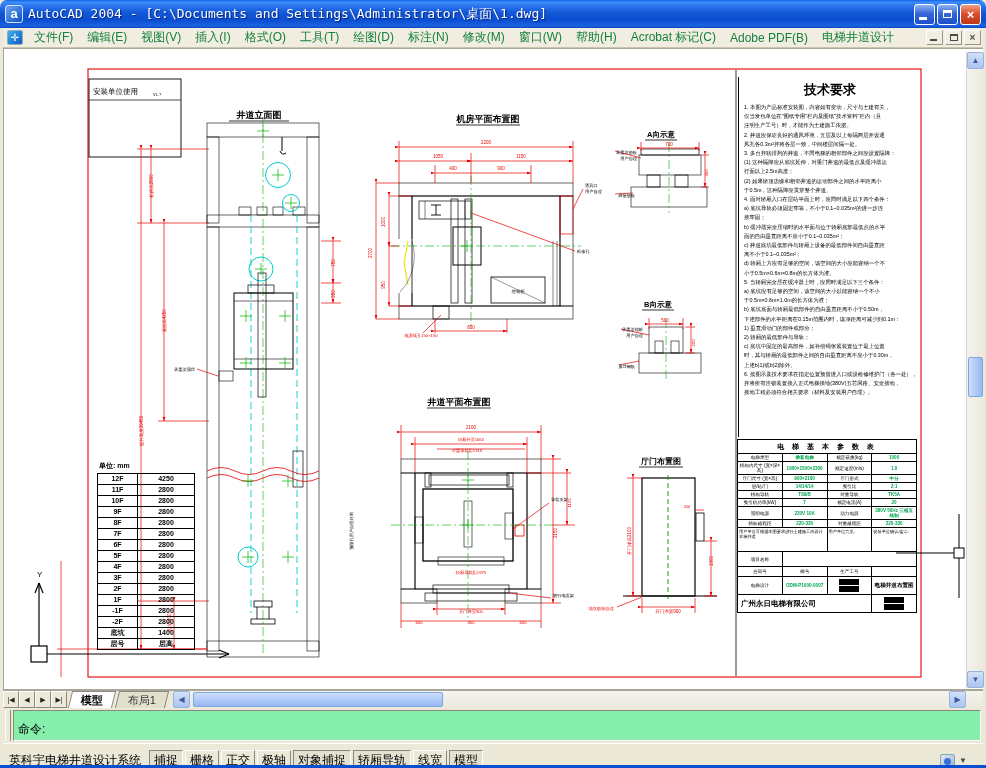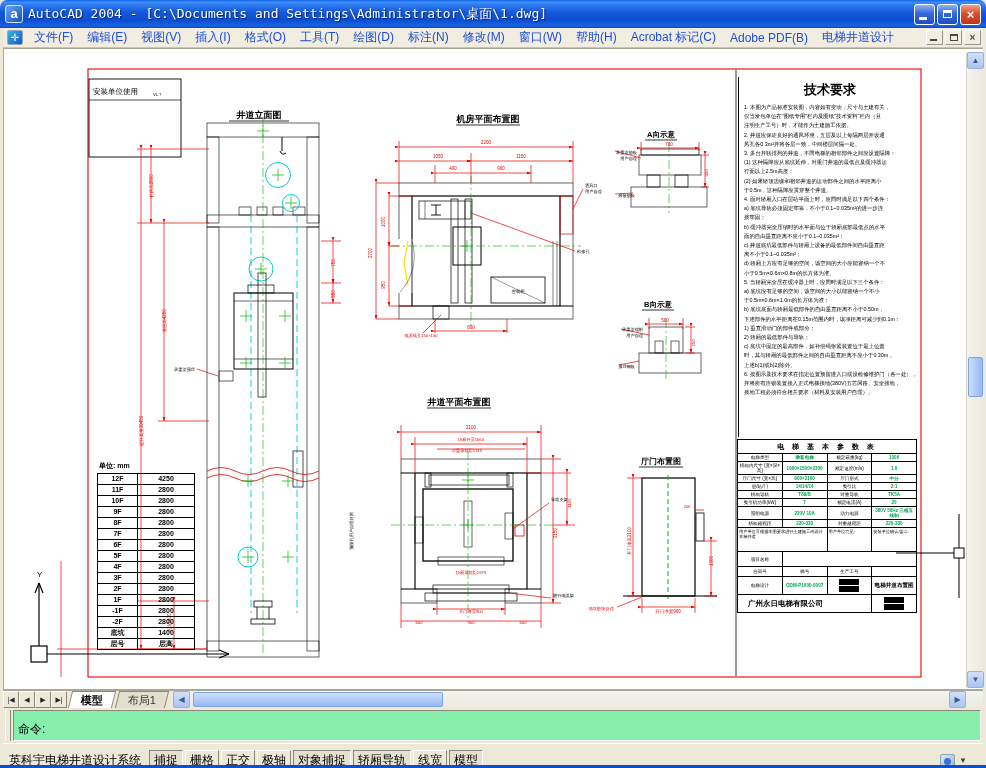--- a/index.html
+++ b/index.html
@@ -23,21 +23,21 @@
   .tb-min,.tb-max{background:linear-gradient(180deg,#8db4f2 0%,#3767d8 45%,#1c4fc8 100%);}
   .tb-close{background:linear-gradient(180deg,#f0a088 0%,#da4f2e 45%,#bf3617 100%);color:#fff;font-weight:bold;font-size:13px;}
   .glyph-min{position:absolute;left:4px;bottom:4px;width:8px;height:3px;background:#fff;}
   .glyph-max{width:9px;height:8px;border:1px solid #fff;border-top:3px solid #fff;}
   
   .menubar{position:absolute;left:3px;top:28px;width:980px;height:20px;background:#f1eee1;border-bottom:1px solid #c9c4ae;
     display:flex;align-items:center;font-size:12px;z-index:55;padding-left:2px;}
   .mdi-icon{width:16px;height:15px;border-radius:2px;background:linear-gradient(135deg,#39b7e8,#1355c8);color:#fff;
     font-size:10px;line-height:14px;text-align:center;margin:0 4px 0 2px;border:1px solid #9ab;}
   .menu-items{display:flex;flex:1;height:100%;align-items:center;}
-  .mi{padding:2px 7px;white-space:nowrap;color:#1d4ed8;}
+  .mi{padding:2px 7px;white-space:nowrap;color:#15803d;}
   .mdi-btns{display:flex;gap:2px;margin-right:2px;}
   .mdi-btn{width:17px;height:15px;background:#f1eee1;border:1px solid #fff;border-right-color:#9a968a;border-bottom-color:#9a968a;
     display:flex;align-items:center;justify-content:center;color:#4a4a4a;font-size:10px;font-weight:bold;position:relative;}
   .g-min2{position:absolute;left:3px;bottom:3px;width:7px;height:2px;background:#4a4a4a;}
   .g-rest{width:8px;height:7px;border:1px solid #4a4a4a;border-top:2px solid #4a4a4a;}
   
   .workspace{position:absolute;left:3px;top:48px;width:980px;height:642px;background:#fff;z-index:10;
     border:1px solid #a9a697;border-right:none;}
   .canvas-svg{position:absolute;left:0;top:0;}
   
@@ -48,21 +48,21 @@
   table.ptable{border-collapse:collapse;width:180px;table-layout:fixed;}
   table.ptable td{border:1px solid #000;font-size:4.6px;text-align:center;padding:1px;overflow:hidden;}
   .ptable .title-cell{font-size:7px;font-weight:bold;letter-spacing:3px;height:14px;}
   .ptable .pl{color:#000;}
   .ptable .pv{color:#00a650;font-weight:bold;}
   .ptable .remark{font-size:4.2px;text-align:left;vertical-align:top;height:24px;}
   .ptable .proj{height:15px;font-size:4.6px;}
   .ptable .small{font-size:4.6px;height:10px;}
   .ptable .gno{color:#00a650;font-weight:bold;}
   .ptable .sheetname{font-size:5.6px;font-weight:bold;}
-  .ptable .company{font-size:7.5px;font-weight:bold;text-align:left;padding-left:10px;height:18px;}
+  .ptable .company{font-size:7.5px;font-weight:bold;text-align:left;padding-left:3px;height:18px;}
   .blk{display:block;width:20px;height:6px;background:#000;margin:1px auto;}
   .ftable-wrap{position:absolute;left:93px;top:412px;color:#000;}
   .ftable-cap{font-size:7px;font-weight:bold;margin:0 0 2px 2px;}
   table.ftable{border-collapse:collapse;width:97px;table-layout:fixed;}
   table.ftable td{border:1px solid #000;font-size:7px;font-weight:bold;text-align:center;padding:0;height:10.7px;line-height:10px;}
   
   .vscroll{position:absolute;right:0;top:3px;width:17px;height:636px;background:linear-gradient(90deg,#f4f3ee,#eceade);border-left:1px solid #d8d5c8;}
   .sb-btn{position:absolute;left:0;width:17px;height:17px;background:linear-gradient(180deg,#d3e0f8,#aac4ef);
     border:1px solid #98b1dd;border-radius:2px;color:#3a5a9b;font-size:8px;display:flex;align-items:center;justify-content:center;}
   .sb-up{top:0;} .sb-down{bottom:0;}

